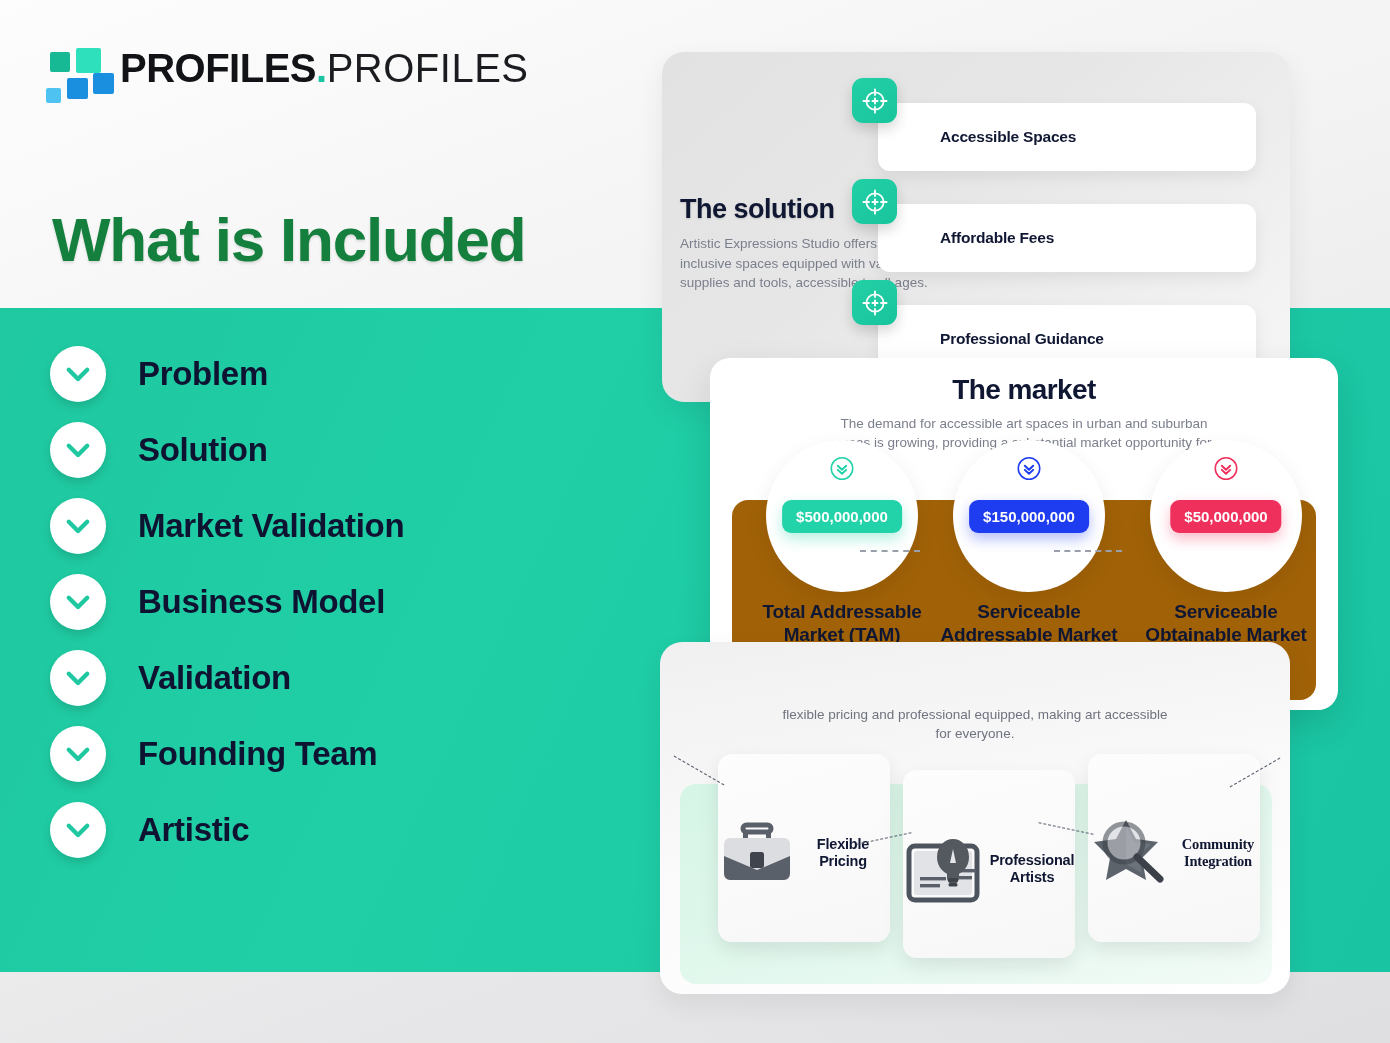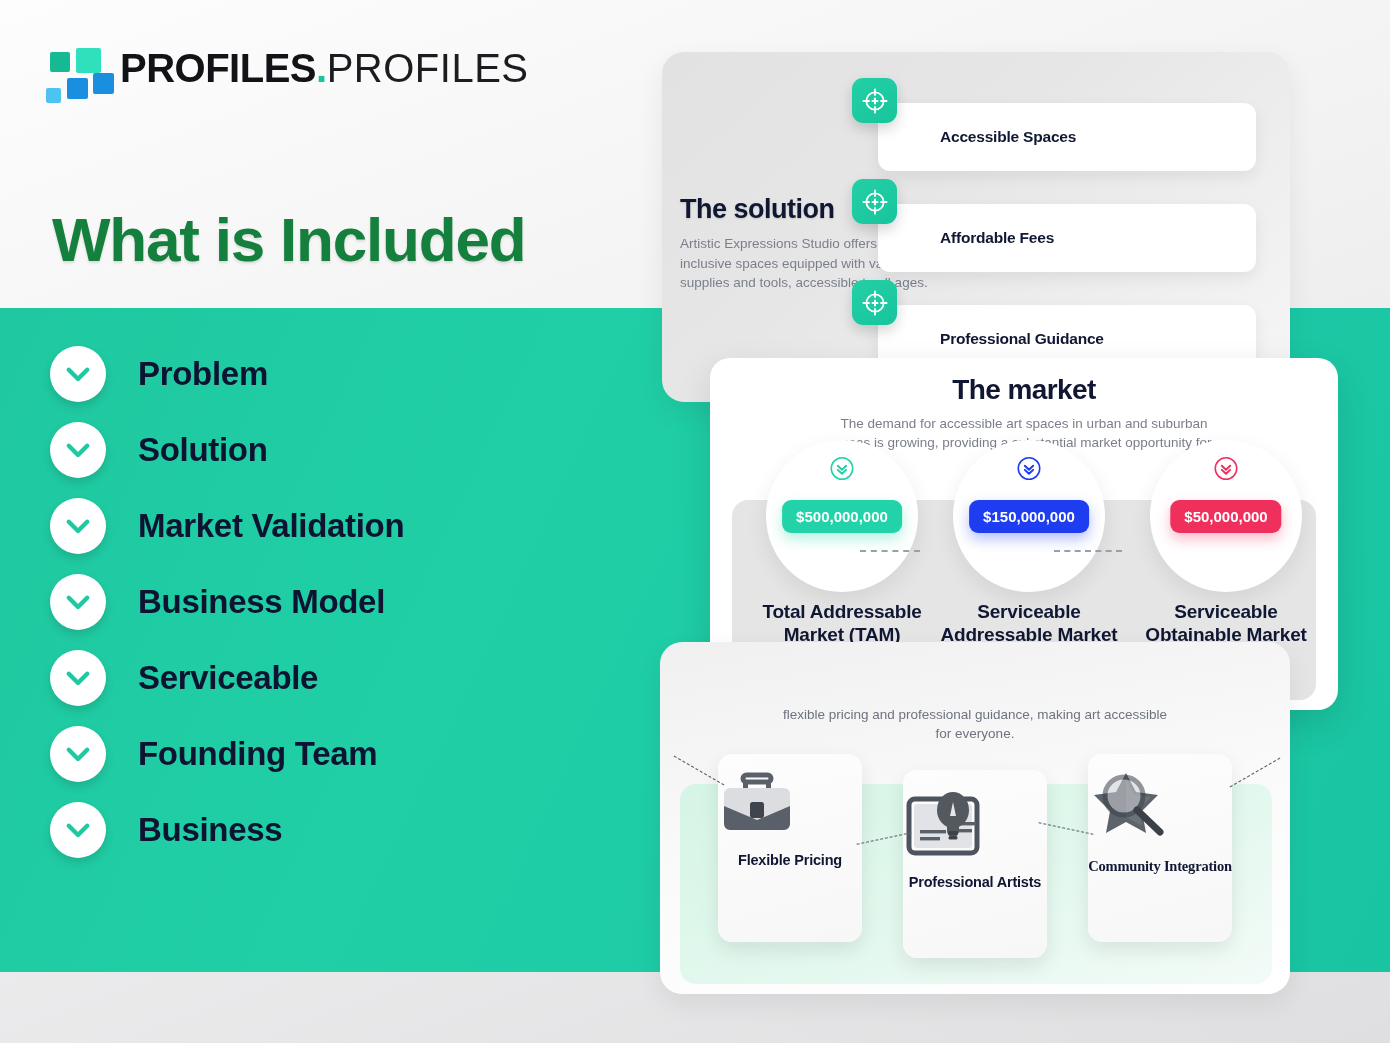--- a/index.html
+++ b/index.html
@@ -103,21 +103,21 @@
     font-size: 28px; font-weight: 800; color: #101733;
     letter-spacing: -0.6px;
   }
   #market-desc {
     text-align: center; margin: 9px auto 0; width: 380px;
     font-size: 13.5px; line-height: 1.38; color: #7b7f8c;
   }
   #market-panel {
     position: absolute; left: 22px; top: 142px;
     width: 584px; height: 200px;
-    background: #e5e5e5; border-radius: 16px;
+    background: #a16207; border-radius: 16px;
   }
   .mk-col { position: absolute; width: 200px; text-align: center; }
   .mk-bubble {
     position: absolute; left: 50%; transform: translateX(-50%); top: -60px;
     width: 152px; height: 152px; border-radius: 50%;
     background: #ffffff; box-shadow: 0 8px 22px rgba(0,0,0,0.08);
   }
   .mk-chev { position: absolute; left: 50%; transform: translateX(-50%); top: -44px; z-index: 4; }
   .mk-pill {
     position: absolute; left: 50%; transform: translateX(-50%); top: 0px;
@@ -149,25 +149,25 @@
     width: 400px; text-align: center;
     font-size: 13.5px; line-height: 1.38; color: #6f737f;
   }
   #bottom-tint {
     position: absolute; left: 20px; top: 142px;
     width: 592px; height: 200px;
     background: linear-gradient(160deg, #d5f5e6 0%, #e3f8ee 55%, #f3fbf7 100%);
     border-radius: 16px;
   }
   .bt-card {
-    position: absolute; width: 144px;
+    position: absolute; width: 172px;
     background: linear-gradient(165deg, #fdfdfd, #f7f7f8);
     border-radius: 14px;
     box-shadow: 0 8px 20px rgba(0,0,0,0.09);
-    display: flex; flex-direction: column; 
+    display: flex; flex-direction: row; align-items: center;
     overflow: hidden;
   }
   .bt-ico { margin-top: 16px; }
   .bt-label {
     margin-top: 10px; text-align: center;
     font-size: 14.5px; font-weight: 800; line-height: 1.2;
     color: #101733; letter-spacing: -0.2px;
   }
   .bt-dash { position: absolute; height: 0; border-top: 1.6px dashed #5b6270; }
 </style>
@@ -223,37 +223,37 @@
         </svg>
       </div>
       <div class="toc-label">Business Model</div>
     </div>
     <div class="toc-row">
       <div class="toc-circle">
         <svg width="34" height="34" viewBox="0 0 24 24" fill="none" stroke="#1fc8a0" stroke-width="3.1" stroke-linecap="round" stroke-linejoin="round">
           <polyline points="5.5,9 12,15.5 18.5,9"></polyline>
         </svg>
       </div>
-      <div class="toc-label">Serviceable</div>
+      <div class="toc-label">Validation</div>
     </div>
     <div class="toc-row">
       <div class="toc-circle">
         <svg width="34" height="34" viewBox="0 0 24 24" fill="none" stroke="#1fc8a0" stroke-width="3.1" stroke-linecap="round" stroke-linejoin="round">
           <polyline points="5.5,9 12,15.5 18.5,9"></polyline>
         </svg>
       </div>
       <div class="toc-label">Founding Team</div>
     </div>
     <div class="toc-row">
       <div class="toc-circle">
         <svg width="34" height="34" viewBox="0 0 24 24" fill="none" stroke="#1fc8a0" stroke-width="3.1" stroke-linecap="round" stroke-linejoin="round">
           <polyline points="5.5,9 12,15.5 18.5,9"></polyline>
         </svg>
       </div>
-      <div class="toc-label">Business</div>
+      <div class="toc-label">Artistic</div>
     </div>
   </div>
 
 <div id="solution-card">
   <div id="solution-title">The solution</div>
   <div id="solution-desc">Artistic Expressions Studio offers versatile and inclusive spaces equipped with various art supplies and tools, accessible to all ages.</div>
   <div id="solution-items">
       <div class="sol-item" style="top: 26px;">
         <div class="sol-box">
           <span>Accessible Spaces</span>
@@ -338,21 +338,21 @@
           </svg></div>
         <div class="mk-pill" style="background:#f0305c;box-shadow:0 6px 14px #f0305c55;">$50,000,000</div>
         <div class="mk-name">Serviceable Obtainable Market (SOM)</div>
       </div>
       <div class="mk-dash" style="left: 128px; width: 60px;"></div>
       <div class="mk-dash" style="left: 322px; width: 68px;"></div>
     </div>
 </div>
 
 <div id="bottom-card">
-  <div id="bottom-desc">flexible pricing and professional guidance, making art accessible for everyone.</div>
+  <div id="bottom-desc">flexible pricing and professional equipped, making art accessible for everyone.</div>
   <div id="bottom-tint"></div>
   <div id="bottom-items">
       <div class="bt-card" style="left: 58px; top: 112px; height: 188px;">
         <div class="bt-ico"><svg width="78" height="68" viewBox="0 0 78 68">
   <rect x="25" y="5" width="28" height="7" rx="3.5" fill="none" stroke="#5a6069" stroke-width="5"></rect>
   <rect x="25" y="10" width="5" height="10" fill="#5a6069"></rect>
             <rect x="48" y="10" width="5" height="10" fill="#5a6069"></rect>
   <rect x="6" y="18" width="66" height="42" rx="6" fill="#dcdde0"></rect>
   <path d="M6 36 L39 50 L72 36 L72 54 a6 6 0 0 1 -6 6 L12 60 a6 6 0 0 1 -6 -6 Z" fill="#5a6069"></path>
   <rect x="32" y="32" width="14" height="16" rx="2.5" fill="#40454d"></rect>

